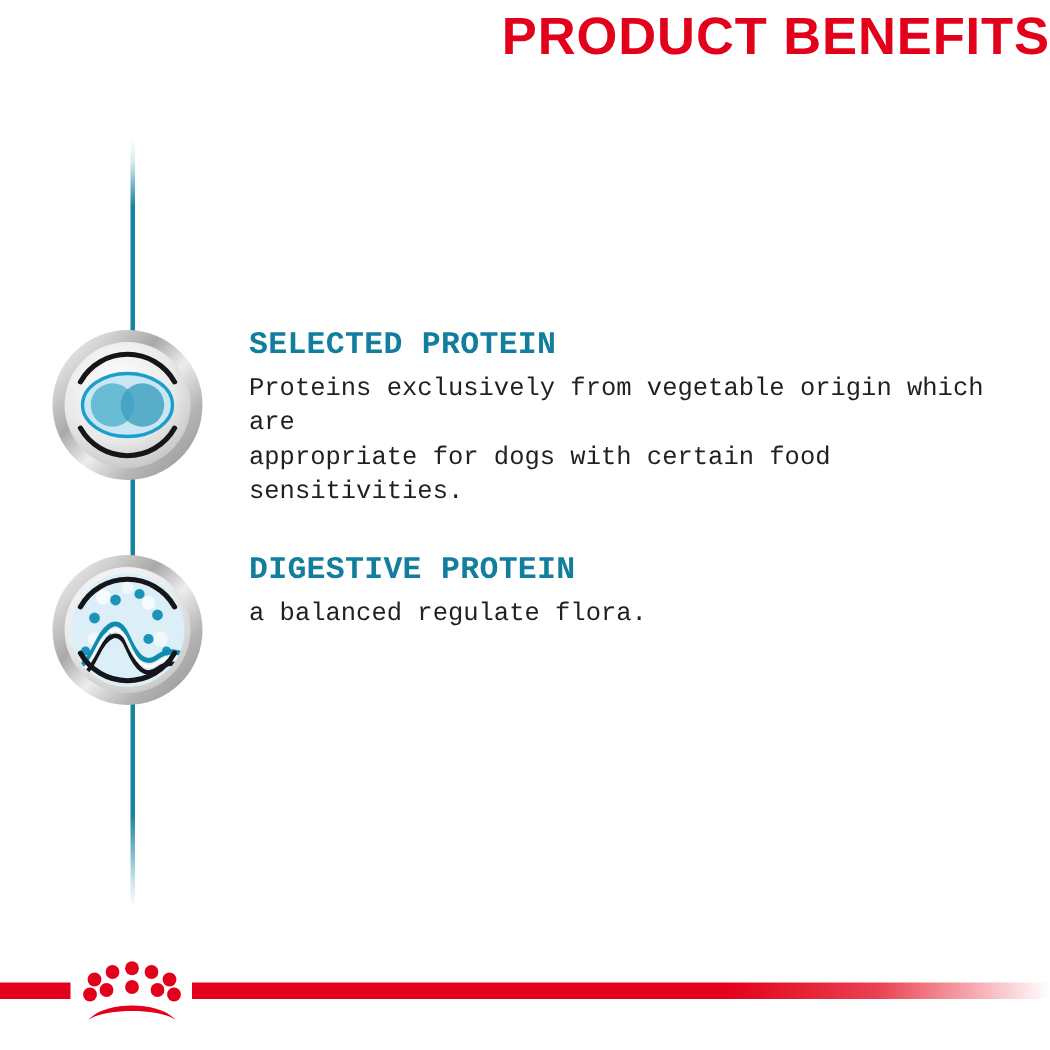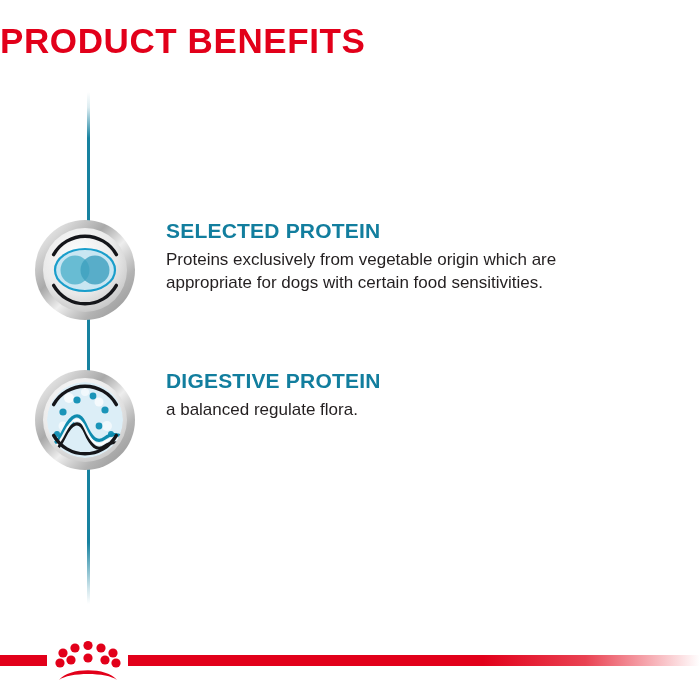--- a/index.html
+++ b/index.html
@@ -20,23 +20,23 @@
     position: relative;
     width: 700px;
     height: 700px;
     background: #ffffff;
   }
 
   
   .page-title {
     position: absolute;
     left: 0;
-    top: 20px;
-    width: 700px;
-    text-align: left;
+    top: 4px;
+    width: 700px;
+    text-align: right;
     font-family: "Liberation Sans", sans-serif;
     font-weight: bold;
     font-size: 35px;
     letter-spacing: 0.6px;
     color: #E2001A;
     line-height: 42px;
     white-space: nowrap;
   }
 
   
@@ -78,32 +78,32 @@
   }
 
   .benefit-text {
     position: absolute;
     left: 166px;
     top: 0;
     width: 500px;
   }
 
   .benefit-heading {
-    font-family: Liberation Sans, sans-serif;
+    font-family: Liberation Mono, monospace;
     font-weight: bold;
     font-size: 21px;
     letter-spacing: 0.2px;
     color: #127E9E;
     line-height: 25px;
     margin: 0 0 5px 0;
     white-space: nowrap;
   }
 
   .benefit-body {
-    font-family: Liberation Sans, sans-serif;
+    font-family: Liberation Mono, monospace;
     font-weight: normal;
     font-size: 17px;
     color: #231F20;
     line-height: 23px;
     margin: 0;
     max-width: 495px;
   }
   .benefit-body .line { display: block; }
 
   

